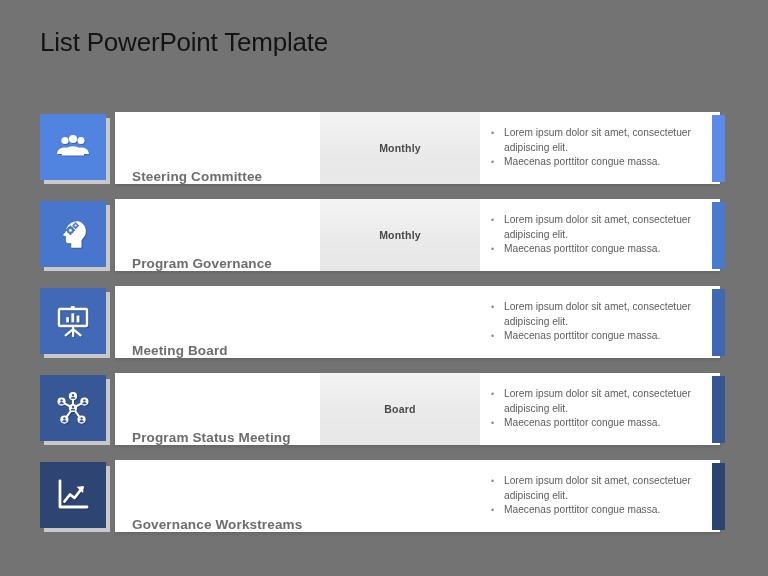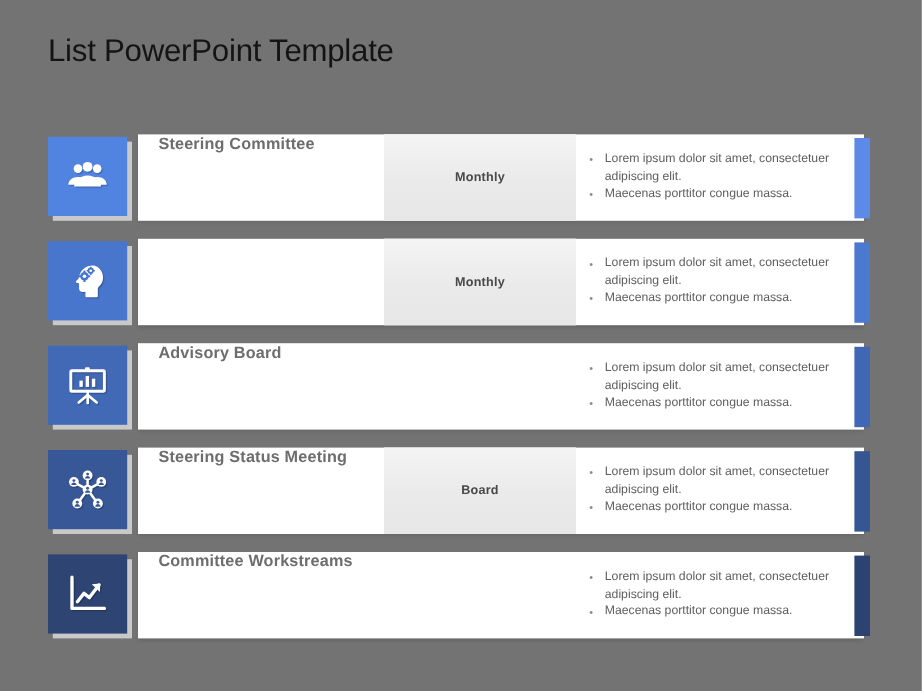--- a/index.html
+++ b/index.html
@@ -89,21 +89,21 @@
     background: #ffffff;
     box-shadow: 0 2px 3px rgba(0,0,0,0.11);
   }
   .band-label {
     position: absolute;
     left: 0;
     top: 0;
     width: 205px;
     height: 72px;
     display: flex;
-    align-items: flex-start;
+    align-items: flex-end;
     padding-left: 17px;
     box-sizing: border-box;
   }
   .band-label span {
     font-size: 13.5px;
     font-weight: bold;
     color: #6d6d6d;
     letter-spacing: 0.15px;
   }
 
@@ -219,20 +219,23 @@
               <g fill="#4876cc">
                 <rect x="17.9" y="4.2" width="1.4" height="1.7" rx=".4"></rect>
                 <rect x="17.9" y="9.4" width="1.4" height="1.7" rx=".4"></rect>
                 <rect x="15.2" y="6.9" width="1.7" height="1.4" rx=".4"></rect>
                 <rect x="20.4" y="6.9" width="1.7" height="1.4" rx=".4"></rect>
               </g>
             </svg>
           </div>
         </div>
         <div class="band">
+          <div class="band-label">
+            <span>Program Governance</span>
+          </div>
           <div class="band-freq">
             <span>Monthly</span>
           </div>
           <div class="band-bullets">
             <div class="bullet">Lorem ipsum dolor sit amet, consectetuer adipiscing elit.</div>
             <div class="bullet">Maecenas porttitor congue massa.</div>
           </div>
         </div>
         <div class="accent" style="background:#4a79d0"></div>
       </div>
@@ -248,21 +251,21 @@
               <rect x="20.6" y="10.6" width="2.8" height="6.8" fill="#ffffff"></rect>
               <rect x="16.1" y="21" width="2" height="4" fill="#ffffff"></rect>
               <path d="M17.1 24.2 L9.6 30.4" stroke="#ffffff" stroke-width="2.2" fill="none" stroke-linecap="round"></path>
               <path d="M17.1 24.2 L24.6 30.4" stroke="#ffffff" stroke-width="2.2" fill="none" stroke-linecap="round"></path>
               <path d="M17.1 24 L17.1 31" stroke="#ffffff" stroke-width="2.2" fill="none" stroke-linecap="round"></path>
             </svg>
           </div>
         </div>
         <div class="band">
           <div class="band-label">
-            <span>Advisory Board</span>
+            <span>Meeting Board</span>
           </div>
           <div class="band-bullets">
             <div class="bullet">Lorem ipsum dolor sit amet, consectetuer adipiscing elit.</div>
             <div class="bullet">Maecenas porttitor congue massa.</div>
           </div>
         </div>
         <div class="accent" style="background:#3f67b4"></div>
       </div>
       <div class="row">
         <div class="tile-wrap">
@@ -294,21 +297,21 @@
                 <circle cx="25.6" cy="27.5" r="1.2"></circle>
                 <path d="M23.4 31.2c0-1.2 1-2.1 2.2-2.1s2.2.9 2.2 2.1z"></path>
                 <circle cx="8.4" cy="27.5" r="1.2"></circle>
                 <path d="M6.2 31.2c0-1.2 1-2.1 2.2-2.1s2.2.9 2.2 2.1z"></path>
               </g>
             </svg>
           </div>
         </div>
         <div class="band">
           <div class="band-label">
-            <span>Steering Status Meeting</span>
+            <span>Program Status Meeting</span>
           </div>
           <div class="band-freq">
             <span>Board</span>
           </div>
           <div class="band-bullets">
             <div class="bullet">Lorem ipsum dolor sit amet, consectetuer adipiscing elit.</div>
             <div class="bullet">Maecenas porttitor congue massa.</div>
           </div>
         </div>
         <div class="accent" style="background:#355593"></div>
@@ -319,21 +322,21 @@
           <div class="tile" style="background:#2e4473">
             <svg width="34" height="32" viewBox="0 0 34 32">
               <path d="M4 2 L4 28 L31 28" fill="none" stroke="#ffffff" stroke-width="2.8" stroke-linecap="round" stroke-linejoin="round"></path>
               <path d="M8.5 22.5 L14 15.5 L18.5 19 L26.5 8.5" fill="none" stroke="#ffffff" stroke-width="2.8" stroke-linecap="round" stroke-linejoin="round"></path>
               <path d="M20.5 7.8 L27.6 7.2 L27.2 14.3 Z" fill="#ffffff"></path>
             </svg>
           </div>
         </div>
         <div class="band">
           <div class="band-label">
-            <span>Committee Workstreams</span>
+            <span>Governance Workstreams</span>
           </div>
           <div class="band-bullets">
             <div class="bullet">Lorem ipsum dolor sit amet, consectetuer adipiscing elit.</div>
             <div class="bullet">Maecenas porttitor congue massa.</div>
           </div>
         </div>
         <div class="accent" style="background:#2c4270"></div>
       </div>
     </div>
 

